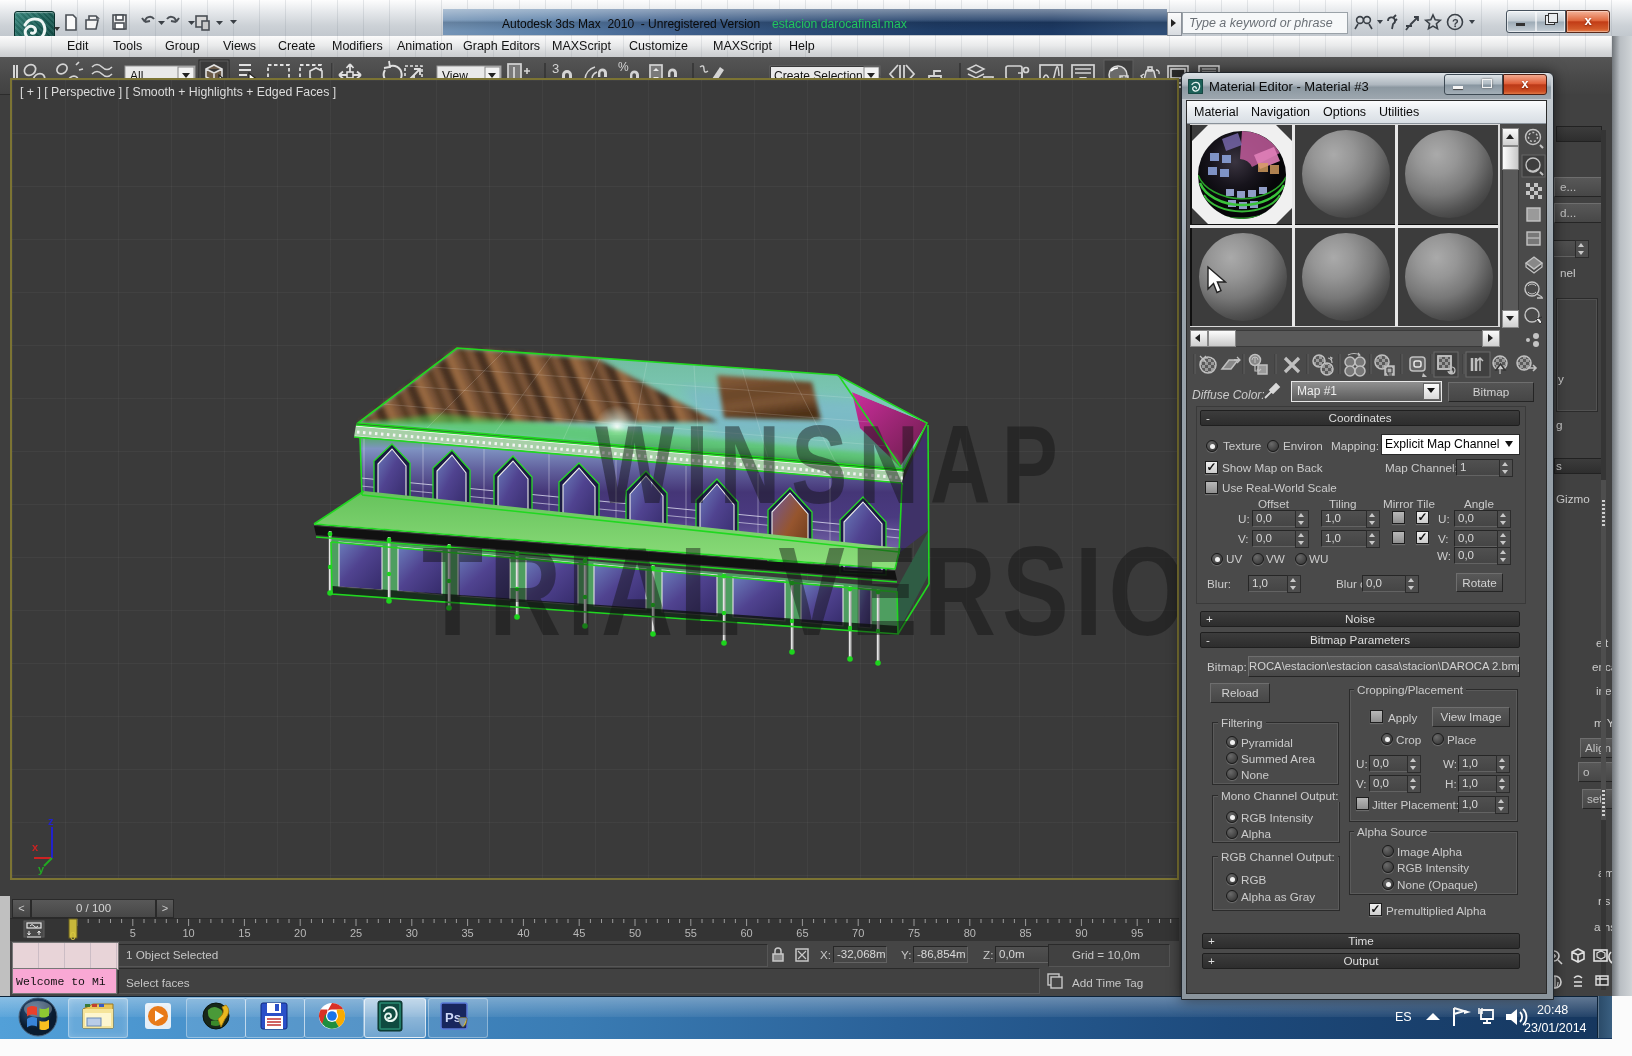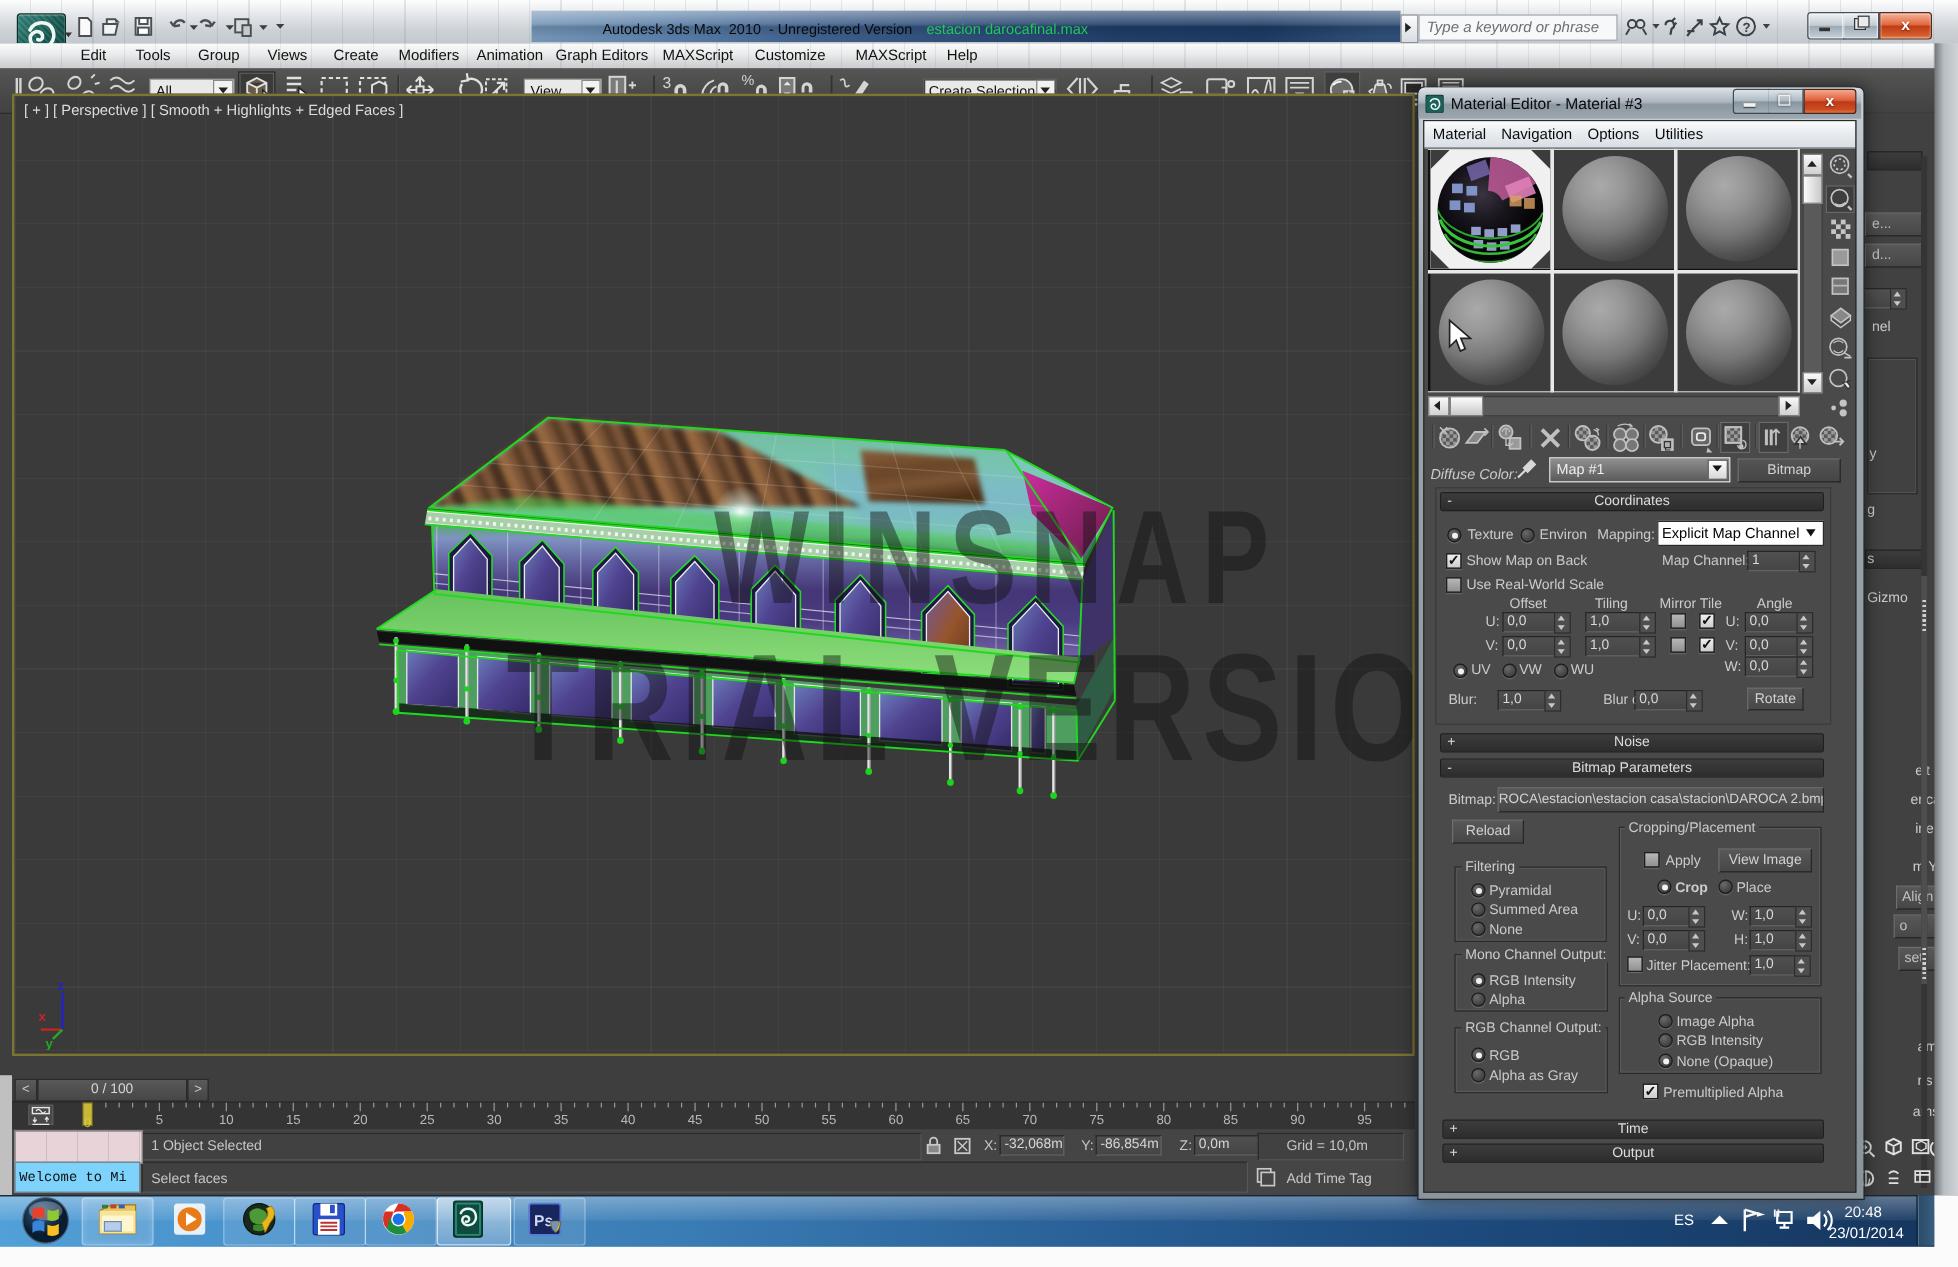--- a/index.html
+++ b/index.html
@@ -662,21 +662,21 @@
 <div class="txt" style="left:126px;top:976px;font-size:11.7px;color:#c6c6c6;">Select faces</div>
 <svg class="abs" style="left:1046px;top:972px;" width="18" height="18" viewBox="0 0 18 18">
       <g stroke="#c8c8c8" stroke-width="1.4" fill="none">
         <rect x="2" y="2" width="11" height="11"></rect>
         <rect x="5" y="5" width="11" height="11" fill="#454545"></rect>
       </g>
     </svg>
 <div class="txt" style="left:1072px;top:976px;font-size:11.7px;color:#c6c6c6;">Add Time Tag</div>
 
 <div class="abs" style="left:12px;top:942px;width:105px;height:26px;background:#e8d4d8;border:1px solid #777;background-image:repeating-linear-gradient(90deg,transparent 0 25px,rgba(120,120,140,.25) 25px 26px);"></div>
-<div class="abs" style="left:12px;top:968px;width:105px;height:26px;background:#7dd3fc;border:1px solid #777;font-family:'Liberation Mono',monospace;font-size:11.5px;color:#111;line-height:25px;padding-left:3px;overflow:hidden;box-sizing:border-box;white-space:nowrap;">Welcome to Mi</div>
+<div class="abs" style="left:12px;top:968px;width:105px;height:26px;background:#f9a8d4;border:1px solid #777;font-family:'Liberation Mono',monospace;font-size:11.5px;color:#111;line-height:25px;padding-left:3px;overflow:hidden;box-sizing:border-box;white-space:nowrap;">Welcome to Mi</div>
 
 <div class="abs" style="left:0;top:1038px;width:1632px;height:18px;background:#fbfbfb;"></div>
 <div class="abs" style="left:0;top:996px;width:1632px;height:42px;background:linear-gradient(90deg,#52a0d8 0%,#478fc9 15%,#3a7cb4 35%,#2a6198 55%,#1d4a7c 75%,#15355c 100%);border-top:1px solid #0c2238;">
  <div class="abs" style="left:0;top:0;width:1632px;height:20px;background:linear-gradient(rgba(255,255,255,.32),rgba(255,255,255,.06));"></div>
 </div>
 
 <svg class="abs" style="left:16px;top:996px;" width="44" height="42" viewBox="0 0 44 42">
  <defs>
         <radialGradient id="orb" cx=".4" cy=".3">
           <stop offset="0" stop-color="#3a5a80"></stop>
@@ -1056,21 +1056,21 @@
 <div class="lbl" style="left:1207px;top:660px;">Bitmap:</div>
 <div class="btn3" style="left:1248px;top:656px;width:270px;height:19px;line-height:19px;font-size:11.3px;overflow:hidden;white-space:nowrap;">ROCA\estacion\estacion casa\stacion\DAROCA 2.bmp</div>
 <div class="btn3" style="left:1210px;top:683px;width:58px;height:18px;line-height:18px;">Reload</div>
 
 <div class="grp" style="left:1349px;top:689px;width:167px;height:131px;"></div>
 <div class="glab" style="left:1354px;top:683px;">Cropping/Placement</div>
 <div class="chk" style="left:1370px;top:710px;"></div>
     <div class="lbl" style="left:1388px;top:711px;">Apply</div>
 <div class="btn3" style="left:1432px;top:707px;width:76px;height:18px;line-height:18px;">View Image</div>
 <div class="radio on" style="left:1381px;top:733px;"></div>
-    <div class="lbl" style="left:1396px;top:733px;font-weight:bold;">Crop</div>
+    <div class="lbl" style="left:1396px;top:733px;">Crop</div>
 <div class="radio" style="left:1432px;top:733px;"></div>
     <div class="lbl" style="left:1447px;top:733px;">Place</div>
 <div class="lbl" style="left:1356px;top:757px;">U:</div>
     <div class="fld" style="left:1369px;top:755px;width:37px;height:15px;">0,0</div>
     <div class="spin" style="left:1407px;top:755px;"></div>
 <div class="lbl" style="left:1443px;top:757px;">W:</div>
     <div class="fld" style="left:1458px;top:755px;width:37px;height:15px;">1,0</div>
     <div class="spin" style="left:1496px;top:755px;"></div>
 <div class="lbl" style="left:1356px;top:777px;">V:</div>
     <div class="fld" style="left:1369px;top:775px;width:37px;height:15px;">0,0</div>

